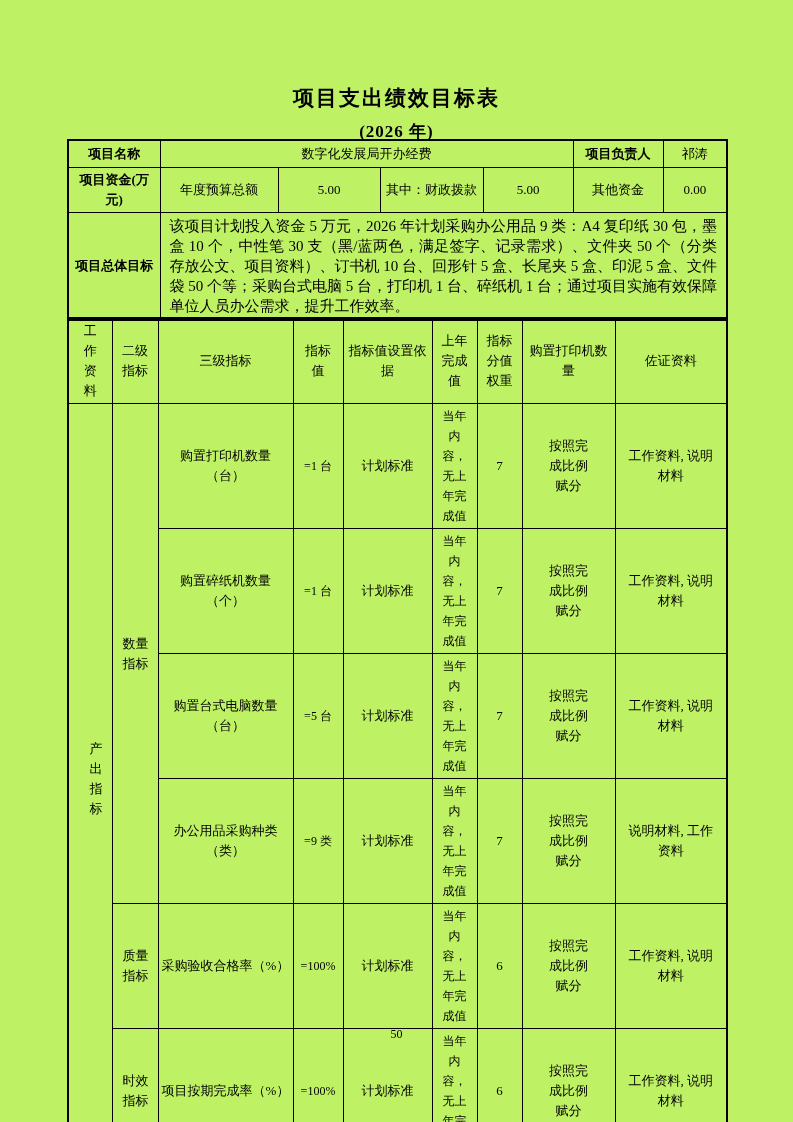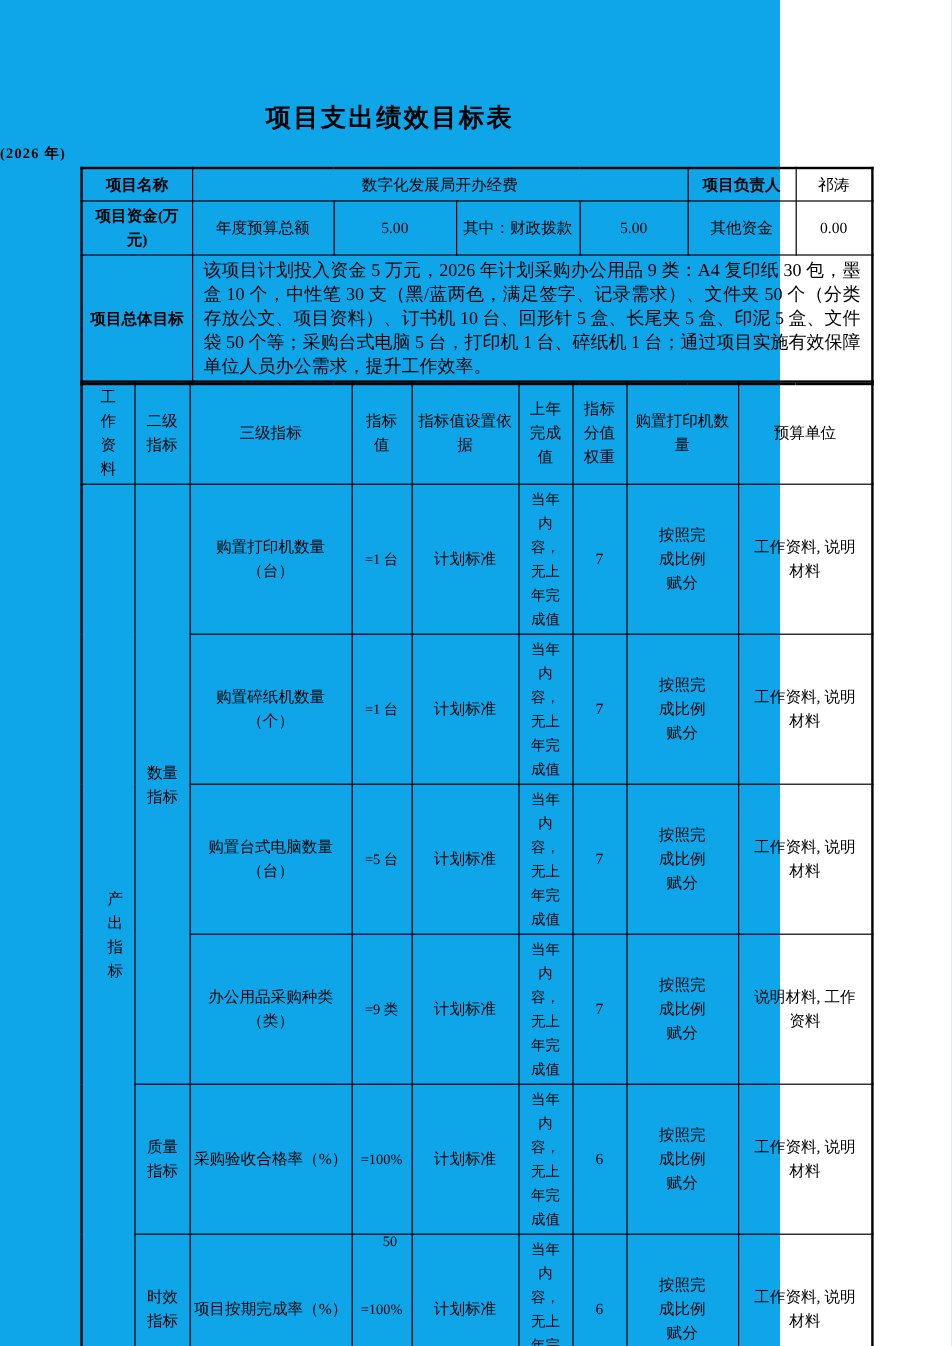--- a/index.html
+++ b/index.html
@@ -1,34 +1,34 @@
 <!DOCTYPE html>
 <html><head>
 <meta charset="utf-8">
 <style>
   * { box-sizing: border-box; margin: 0; padding: 0; }
   html, body { background: #ffffff; }
   body { width: 793px; height: 1122px; }
   .page {
     position: relative;
-    width: 650px; height: 1122px;
-    background: #0ea5e9;
+    width: 793px; height: 1122px;
+    background: #bef264;
     color: #000;
     font-family: "Liberation Serif", "DejaVu Serif", serif;
   }
   .doc-title {
     position: absolute; top: 84px; left: 0; width: 100%;
     text-align: center;
     font-size: 21px; font-weight: bold;
     letter-spacing: 2px;
   }
   .doc-subtitle {
     position: absolute; top: 120px; left: 0; width: 100%;
-    text-align: left;
-    font-size: 12px; font-weight: bold;
+    text-align: center;
+    font-size: 17px; font-weight: bold;
     letter-spacing: 1px;
   }
   table.t {
     position: absolute; left: 67px;
     border-collapse: collapse;
     table-layout: fixed;
     width: 659px;
     border: 2px solid #000;
   }
   table.t td, table.t th {
@@ -128,21 +128,21 @@
     <tbody>
         <tr class="hdr">
       <th class="h-narrow">工作资料</th>
       <th class="h-narrow">二级指标</th>
       <th>三级指标</th>
       <th class="h-narrow">指标值</th>
       <th>指标值设置依据</th>
       <th>上年完成值</th>
       <th>指标分值权重</th>
       <th>购置打印机数量</th>
-      <th>预算单位</th>
+      <th>佐证资料</th>
     </tr>
     <tr class="dr">
       <td class="c-l1" rowspan="6">产出指标</td>
       <td class="c-l2" rowspan="4">数量指标</td>
       <td class="c-l3">购置打印机数量（台）</td>
       <td class="c-val">=1 台</td>
       <td class="c-basis">计划标准</td>
       <td class="c-prev">当年内容，无上年完成值</td>
       <td class="c-weight">7</td>
       <td class="c-rule">按照完成比例赋分</td>

